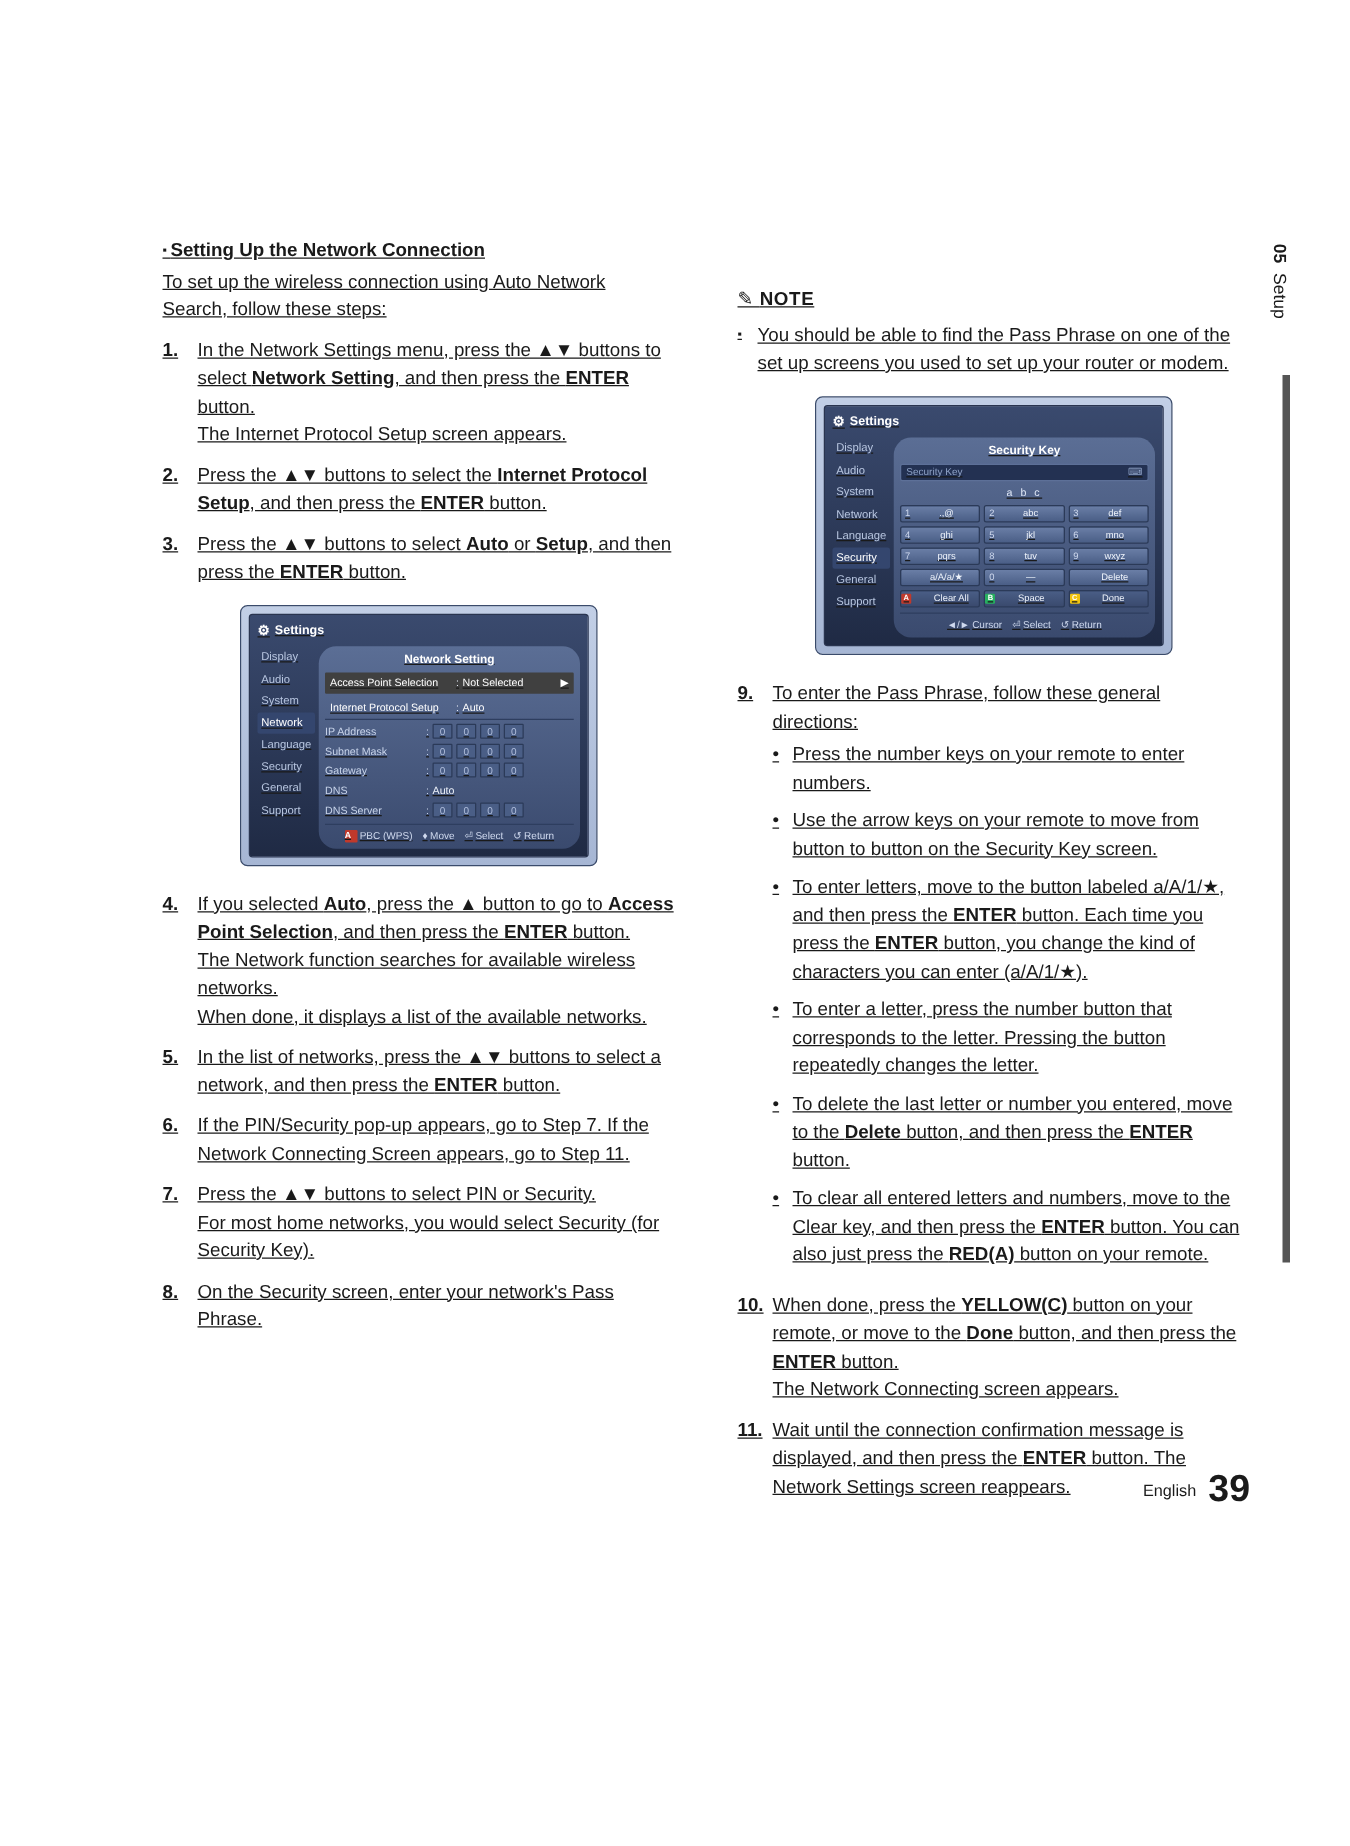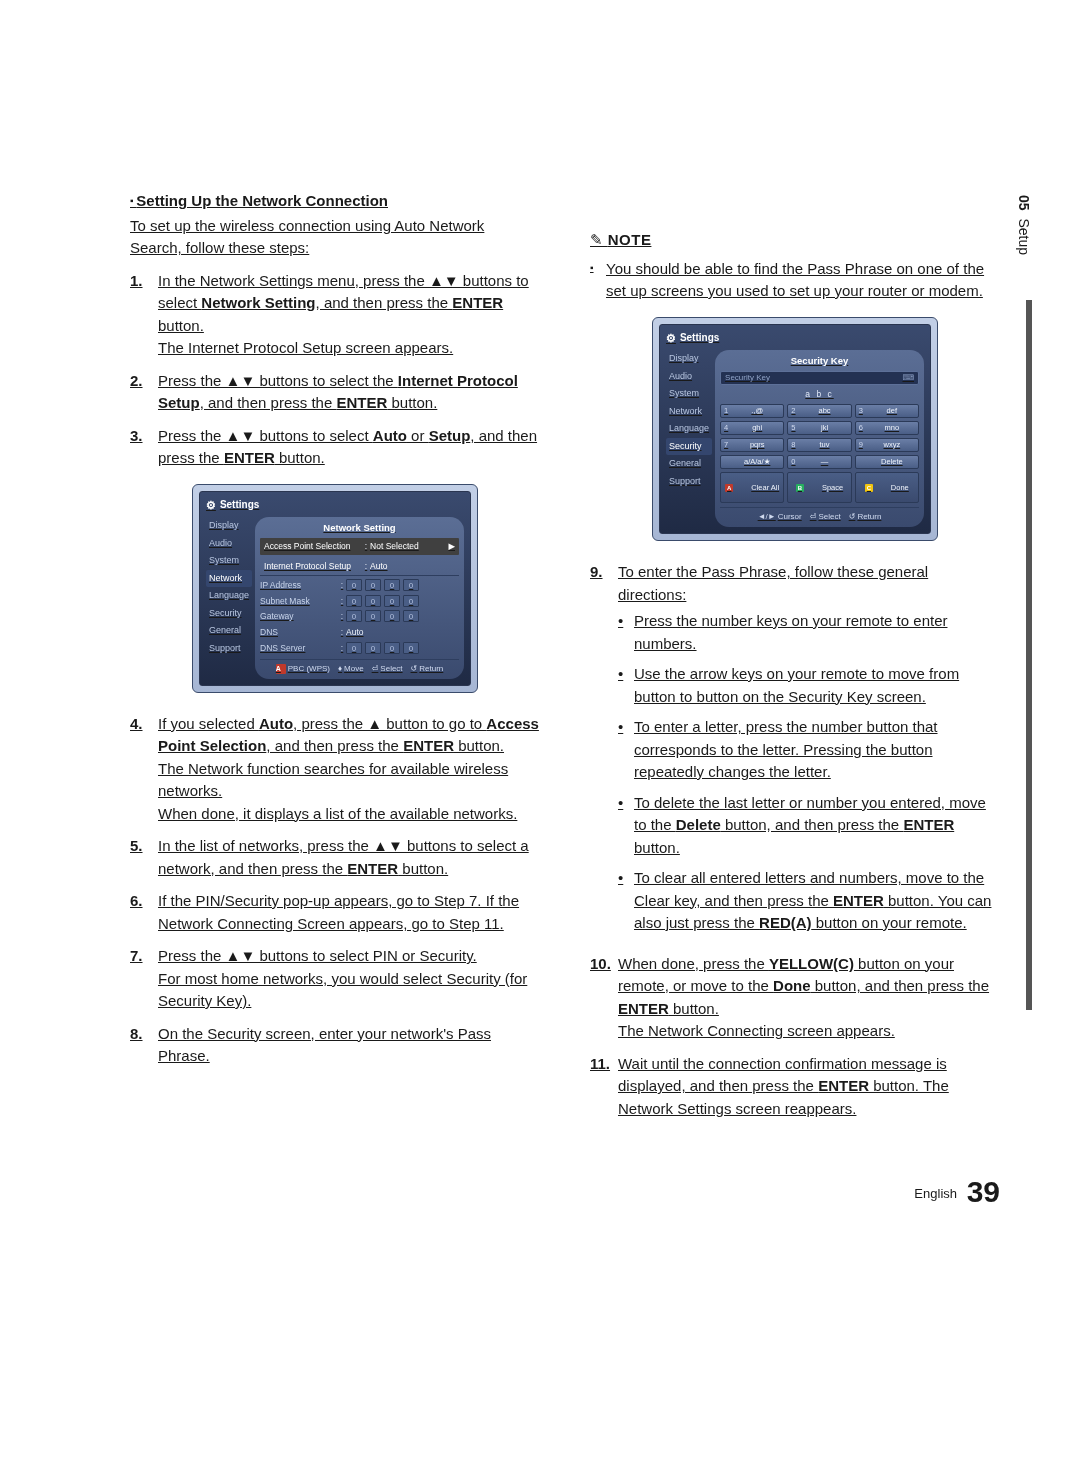--- a/index.html
+++ b/index.html
@@ -180,21 +180,21 @@
     border:1px solid #2b3a58; border-radius:2px;
     height:14px; display:flex; align-items:center; padding:0 3px;
     font-size:7.5px; color:#eef3fb;
   }
   .key .kn { flex:0 0 10px; color:#cfd9ee; }
   .key .kl { flex:1; text-align:center; font-size:7.5px; }
   .bottom-keys { display:flex; gap:3px; margin-bottom:3px; }
   .bkey {
     flex:1; background:linear-gradient(#4a5e86,#3a4a6e);
     border:1px solid #2b3a58; border-radius:2px;
-    height:31px; display:flex; align-items:center; justify-content:center; gap:18px;
+    height:14px; display:flex; align-items:center; justify-content:flex-start; gap:18px;
     font-size:7.5px; color:#eef3fb;
   }
   .dot { width:8px; height:8px; border-radius:1px; display:inline-block; line-height:8px; text-align:center; font-size:6px; color:#fff; font-weight:bold; }
   .dr { background:#c0392b; }
   .dg { background:#27ae60; }
   .dy { background:#f1c40f; }
 </style>
 </head>
 <body>
 
@@ -442,20 +442,23 @@
         <li>
           <span class="num">9.</span>
           <div class="body">To enter the Pass Phrase, follow these general directions:<ul class="bullets">
               <li>
                 <span>Press the number keys on your remote to enter numbers.</span>
               </li>
               <li>
                 <span>Use the arrow keys on your remote to move from button to button on the Security Key screen.</span>
               </li>
               <li>
+                <span>To enter letters, move to the button labeled a/A/1/★, and then press the <span class="b">ENTER</span> button. Each time you press the <span class="b">ENTER</span> button, you change the kind of characters you can enter (a/A/1/★).</span>
+              </li>
+              <li>
                 <span>To enter a letter, press the number button that corresponds to the letter. Pressing the button repeatedly changes the letter.</span>
               </li>
               <li>
                 <span>To delete the last letter or number you entered, move to the <span class="b">Delete</span> button, and then press the <span class="b">ENTER</span> button.</span>
               </li>
               <li>
                 <span>To clear all entered letters and numbers, move to the Clear key, and then press the <span class="b">ENTER</span> button. You can also just press the <span class="b">RED(A)</span> button on your remote.</span>
               </li>
             </ul></div>
         </li>

